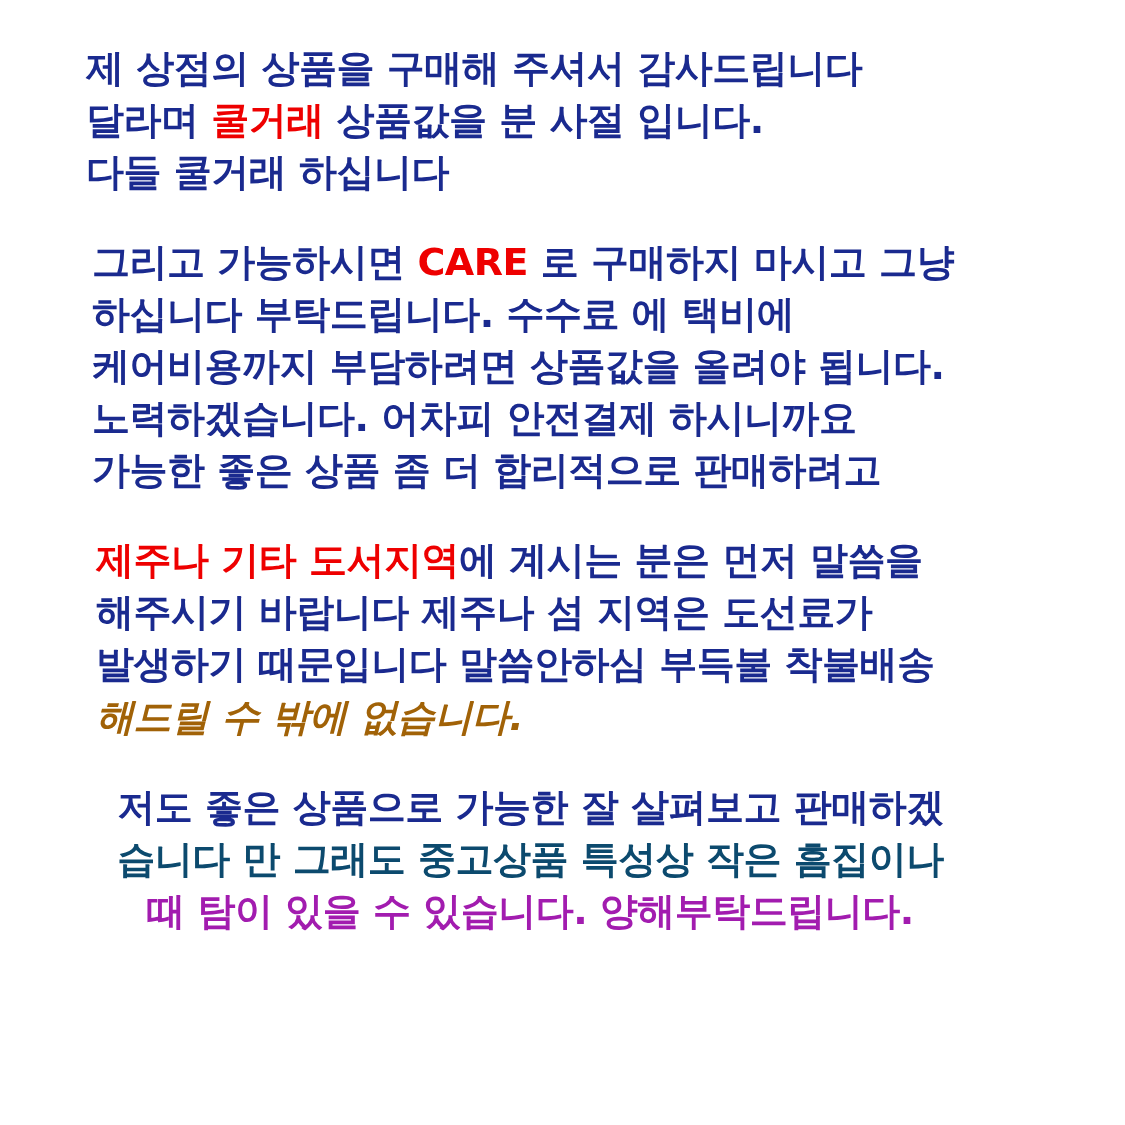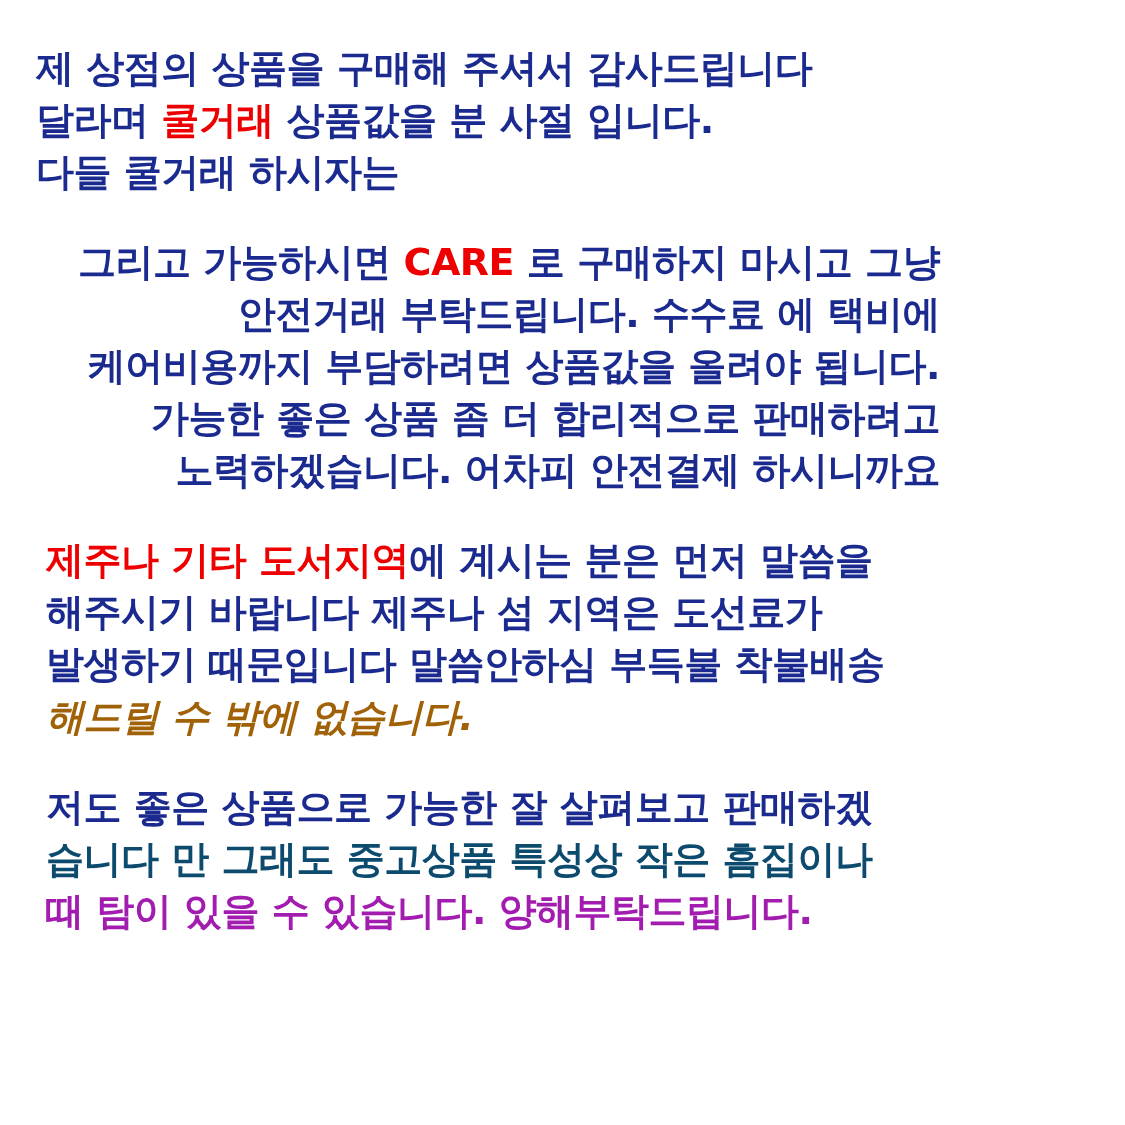--- a/index.html
+++ b/index.html
@@ -10,61 +10,63 @@
   body {
     width: 1125px;
     height: 1125px;
     font-family: "DejaVu Sans", "Liberation Sans", sans-serif;
     overflow: hidden;
   }
   .page {
     box-sizing: border-box;
     width: 980px;
     height: 1125px;
-    padding: 42px 40px 30px 36px;
+    padding: 42px 40px 30px 61px;
     background: #ffffff;
+    margin-left: 25px;
   }
   .block {
     margin: 0 0 38px 0;
   }
   .block:last-child {
     margin-bottom: 0;
+    text-align: center;
   }
   .line {
     color: #1a2a8f;
     font-weight: 700;
     font-size: 38px;
     line-height: 1.37;
     letter-spacing: -0.5px;
     white-space: pre-wrap;
     word-break: keep-all;
   }
   .hl {
     color: #ee0000;
     font-weight: 700;
   }
-  .indent-1 { padding-left: 6px; text-align: right; }
+  .indent-1 { padding-left: 6px; }
   .indent-2 { padding-left: 10px; }
 </style>
 </head>
 <body>
 
 <div class="page">
   <div id="doc-body">
       <div class="block">
         <div class="line" style="color: rgb(26, 42, 143);"><span>제 상점의 상품을 구매해 주셔서 감사드립니다</span></div>
         <div class="line" style="color: rgb(26, 42, 143);"><span>달라며 </span><span class="hl" style="color: rgb(238, 0, 0);">쿨거래</span><span> 상품값을 분 사절 입니다.</span></div>
-        <div class="line" style="color: rgb(26, 42, 143);"><span>다들 쿨거래 하시자는</span></div>
+        <div class="line" style="color: rgb(26, 42, 143);"><span>다들 쿨거래 하십니다</span></div>
       </div>
       <div class="block">
         <div class="line indent-1" style="color: rgb(26, 42, 143);"><span>그리고 가능하시면 </span><span class="hl" style="color: rgb(238, 0, 0);">CARE</span><span> 로 구매하지 마시고 그냥</span></div>
-        <div class="line indent-1" style="color: rgb(26, 42, 143);"><span>안전거래 부탁드립니다. 수수료 에 택비에</span></div>
+        <div class="line indent-1" style="color: rgb(26, 42, 143);"><span>하십니다 부탁드립니다. 수수료 에 택비에</span></div>
         <div class="line indent-1" style="color: rgb(26, 42, 143);"><span>케어비용까지 부담하려면 상품값을 올려야 됩니다.</span></div>
+        <div class="line indent-1" style="color: rgb(26, 42, 143);"><span>노력하겠습니다. 어차피 안전결제 하시니까요</span></div>
         <div class="line indent-1" style="color: rgb(26, 42, 143);"><span>가능한 좋은 상품 좀 더 합리적으로 판매하려고</span></div>
-        <div class="line indent-1" style="color: rgb(26, 42, 143);"><span>노력하겠습니다. 어차피 안전결제 하시니까요</span></div>
       </div>
       <div class="block">
         <div class="line indent-2" style="color: rgb(26, 42, 143);"><span class="hl" style="color: rgb(238, 0, 0);">제주나 기타 도서지역</span><span>에 계시는 분은 먼저 말씀을</span></div>
         <div class="line indent-2" style="color: rgb(26, 42, 143);"><span>해주시기 바랍니다 제주나 섬 지역은 도선료가</span></div>
         <div class="line indent-2" style="color: rgb(26, 42, 143);"><span>발생하기 때문입니다 말씀안하심 부득불 착불배송</span></div>
         <div class="line indent-2" style="color: #a16207; font-style: italic;"><span>해드릴 수 밖에 없습니다.</span></div>
       </div>
       <div class="block">
         <div class="line indent-2" style="color: rgb(26, 42, 143);"><span>저도 좋은 상품으로 가능한 잘 살펴보고 판매하겠</span></div>
         <div class="line indent-2" style="color: #0c4a6e;"><span>습니다 만 그래도 중고상품 특성상 작은 흠집이나</span></div>

